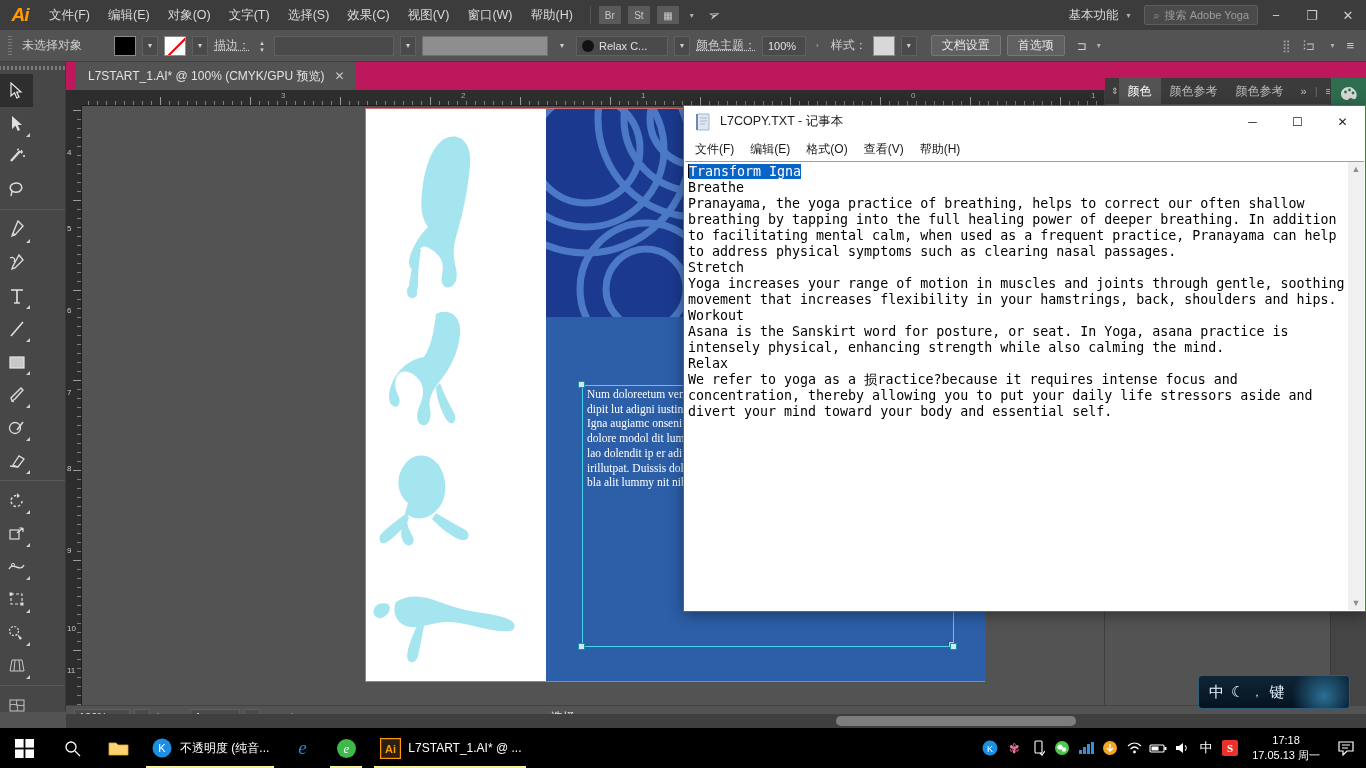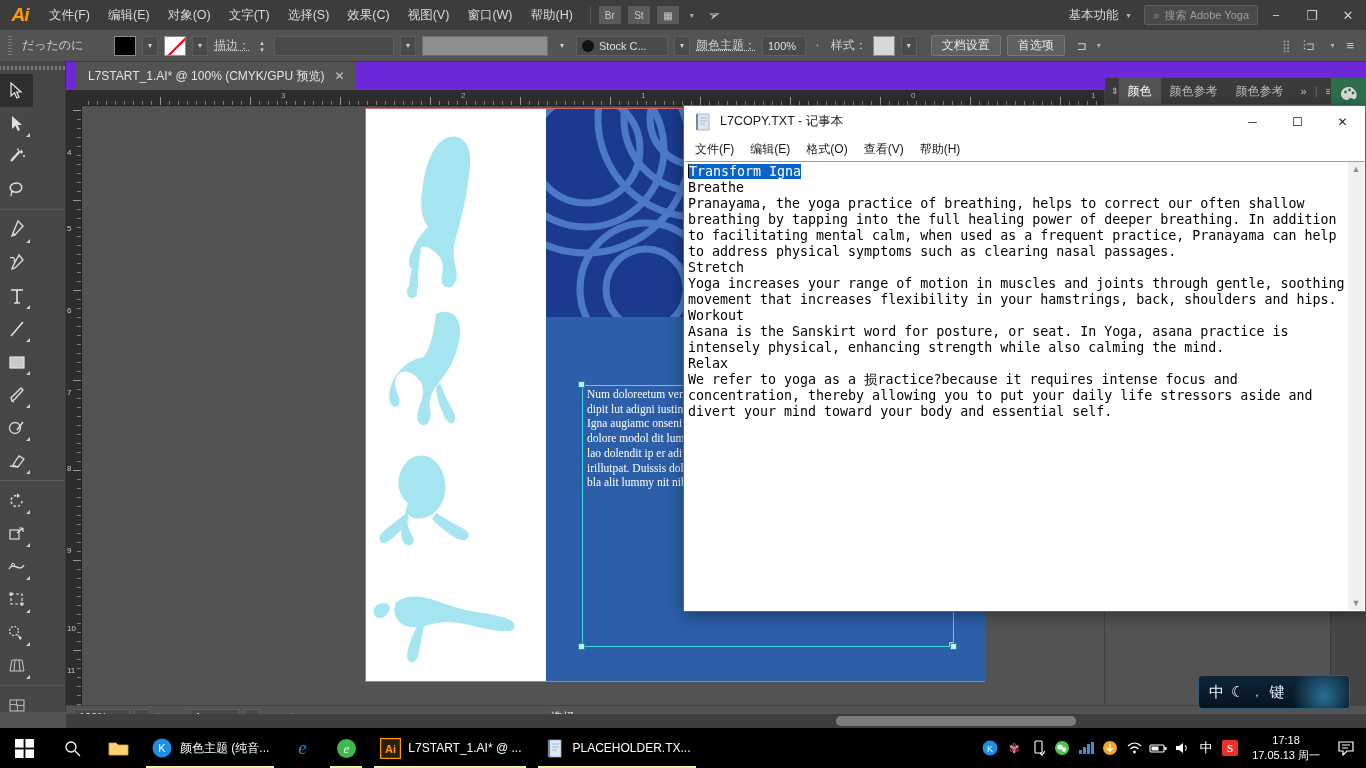--- a/index.html
+++ b/index.html
@@ -87,21 +87,21 @@
   .cb-btn {
     height: 21px; background: #606060; border: 1px solid #777;
     display: flex; align-items: center; padding: 0 10px;
     color: #e8e8e8; font-size: 12px; border-radius: 2px; white-space: nowrap;
   }
   #cb-right { margin-left: auto; display: flex; align-items: center; gap: 12px; padding-right: 12px; }
 
   
   #ai-tabbar {
     position: absolute; left: 0; top: 62px; width: 1366px; height: 28px;
-    background: #6d28d9;
+    background: #be185d;
   }
   #doc-tab {
     position: absolute; left: 76px; top: 0; height: 28px; background: #535353;
     display: flex; align-items: center; padding: 0 10px 0 12px; gap: 10px;
     font-size: 12px; color: #e2e2e2; white-space: nowrap;
   }
   #doc-tab-close { font-size: 12px; color: #c8c8c8; }
 
   
   #ai-toolbar {
@@ -369,37 +369,37 @@
       <span>搜索 Adobe Yoga</span>
     </div>
     <div class="wbtn">−</div>
     <div class="wbtn">❐</div>
     <div class="wbtn" id="wbtn-close">✕</div>
   </div>
 </div>
 
 <div id="ai-controlbar">
   <div class="grip"></div>
-  <div class="cb-label" style="width:86px;">だったのに</div>
+  <div class="cb-label" style="width:86px;">未选择对象</div>
   <div class="swatch-box"></div>
   <div class="dd-arrow">▾</div>
   <div class="swatch-none"></div>
   <div class="dd-arrow">▾</div>
   <div class="cb-label cb-ul">描边：</div>
   <div class="spinner">
       <span>▴</span>
       <span>▾</span>
     </div>
   <div class="field wide"></div>
   <div class="dd-arrow">▾</div>
   <div class="field gray"></div>
   <div class="dd-arrow" style="background:transparent;border:none;">▾</div>
   <div class="field brush-field">
     <span class="brush-dot"></span>
-    <span>Stock C...</span>
+    <span>Relax C...</span>
   </div>
   <div class="dd-arrow">▾</div>
   <div class="cb-label cb-ul">颜色主题：</div>
   <div class="field small">100%</div>
   <div class="chev">›</div>
   <div class="cb-label" style="margin-left:6px;">样式：</div>
   <div class="style-sw"></div>
   <div class="dd-arrow">▾</div>
   <div class="cb-btn" style="margin-left:8px;">文档设置</div>
   <div class="cb-btn">首选项</div>
@@ -964,21 +964,21 @@
     </span>
   </div>
 
   <div class="tb-app running">
     <span class="tb-ico">
       <svg width="20" height="20" viewBox="0 0 20 20">
           <circle cx="10" cy="10" r="9.5" fill="#1a8fe3"></circle>
           <text x="10" y="14" font-size="11" fill="#fff" text-anchor="middle" font-family="Liberation Sans">K</text>
         </svg>
     </span>
-    <span>颜色主题 (纯音...</span>
+    <span>不透明度 (纯音...</span>
   </div>
 
   <div class="tb-app">
     <span class="tb-ico" style="font-size:19px;color:#1b8fd6;font-style:italic;font-family:'Liberation Serif',serif;">e</span>
   </div>
 
   <div class="tb-app running">
     <span class="tb-ico">
       <svg width="21" height="21" viewBox="0 0 21 21">
           <circle cx="10.5" cy="10.5" r="9.5" fill="#3fb94a"></circle>
@@ -991,30 +991,20 @@
     <span class="tb-ico">
       <svg width="21" height="21" viewBox="0 0 21 21">
           <rect x="0.5" y="0.5" width="20" height="20" fill="#2a1f10" stroke="#ff9a00" stroke-width="1.4"></rect>
           <text x="10.5" y="15" font-size="11" fill="#ff9a00" text-anchor="middle" font-weight="bold" font-family="Liberation Sans">Ai</text>
         </svg>
     </span>
     <span>L7START_1.AI* @ ...</span>
   </div>
 
 
-  <div class="tb-app running">
-    <span class="tb-ico">
-      <svg width="19" height="19" viewBox="0 0 19 19">
-          <path d="M4 1 L16 1 L16 18 L4 18 Z" fill="#dfe8f2" stroke="#8fa8c0" stroke-width="0.8"></path>
-          <path d="M4 1 L4 18" stroke="#6f8aa8" stroke-width="2.2"></path>
-          <path d="M7 5 H14 M7 8 H14 M7 11 H12" stroke="#9db4cc" stroke-width="0.9"></path>
-        </svg>
-    </span>
-    <span>PLACEHOLDER.TX...</span>
-  </div>
 
   <div id="tray">
     <div class="tray-ico">
       <svg width="16" height="16" viewBox="0 0 16 16">
           <circle cx="8" cy="8" r="7.5" fill="#1a8fe3"></circle>
           <text x="8" y="11.5" font-size="9" fill="#fff" text-anchor="middle" font-family="Liberation Sans">K</text>
         </svg>
     </div>
     <div class="tray-ico" style="color:#f07ba0;">✾</div>
     <div class="tray-ico">

